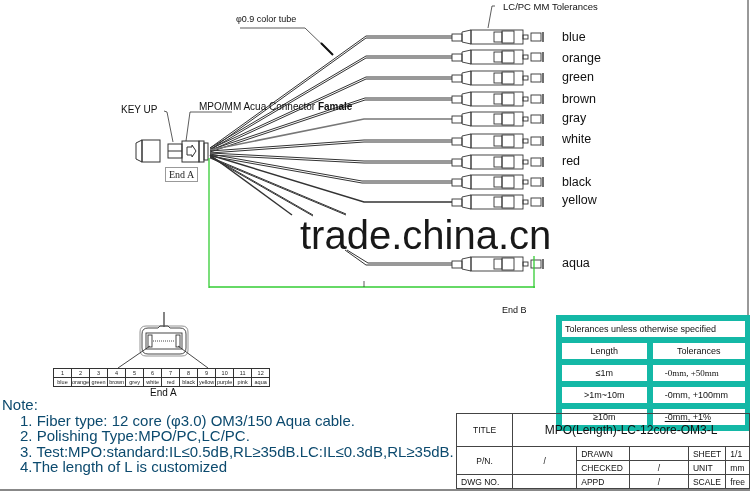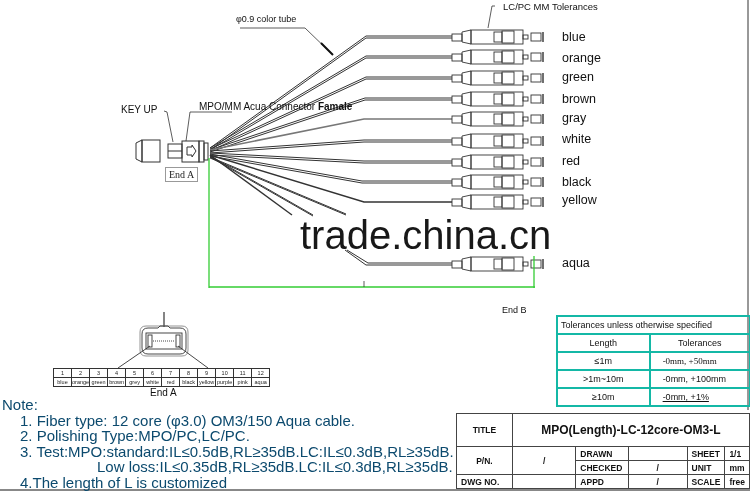--- a/index.html
+++ b/index.html
@@ -6,22 +6,22 @@
   body { width:750px; height:492px; position:relative; overflow:hidden; font-family:"Liberation Sans", sans-serif; color:#111; }
   svg.diagram { position:absolute; left:0; top:0; }
   .lbl { position:absolute; font-family:"Liberation Sans", sans-serif; white-space:nowrap; }
   .fiber-label { font-size:12.5px; color:#111; }
   .small { font-size:9px; }
   .watermark { position:absolute; left:300px; top:213px; font-size:40px; color:#000000; font-family:"Liberation Sans", sans-serif; letter-spacing:0px; opacity:0.9; }
   table { border-collapse:collapse; font-family:"Liberation Sans", sans-serif; }
   .pin-table { position:absolute; left:53px; top:368px; }
   .pin-table td { border:1px solid #333; width:17px; height:8px; font-size:5.5px; text-align:center; padding:0; line-height:8px; color:#222; }
   .tol-table { position:absolute; left:556px; top:315px; width:195px; }
-  .tol-table td { border:2px solid #14b8a6; font-size:9px; height:16px; padding:0 3px; color:#111; }
-  .title-block { position:absolute; left:456px; top:413px; width:294px;font-weight:bold; }
+  .tol-table td { border:6px solid #14b8a6; font-size:9px; height:16px; padding:0 3px; color:#111; }
+  .title-block { position:absolute; left:456px; top:413px; width:294px; }
   .title-block td { border:1px solid #444; font-size:8.5px; padding:0 4px; color:#111; }
   .notes { position:absolute; left:2px; top:397px; font-size:15px; line-height:15.5px; color:#0c4a6e; }
   .notes .item { padding-left:18px; }
   .notes .sub { padding-left:95px; }
   .endA-box { position:absolute; left:165px; top:167px; border:1px solid #999; font-family:"Liberation Serif", serif; font-size:10px; padding:0 3px; line-height:13px; color:#222; }
 </style>
 </head>
 <body>
 
 <svg class="diagram" width="750" height="492" viewBox="0 0 750 492">
@@ -290,21 +290,20 @@
     <td style="padding-left:12px;text-decoration:underline;">-0mm,  +1%</td>
   </tr>
 </tbody>
   </table>
 
 <div class="notes">
   <div>Note:</div>
   <div class="item">1. Fiber type: 12 core  (φ3.0) OM3/150 Aqua cable.</div>
   <div class="item">2. Polishing Type:MPO/PC,LC/PC.</div>
   <div class="item">3. Test:MPO:standard:IL≤0.5dB,RL≥35dB.LC:IL≤0.3dB,RL≥35dB.</div>
-  <div class="sub">Low loss:IL≤0.35dB,RL≥35dB.LC:IL≤0.3dB,RL≥35dB.</div>
   <div class="item">4.The length of L is customized</div>
 </div>
 
 <table class="title-block">
   <tbody>
       <tr style="height:33px;">
     <td style="text-align:center; width:52px;">TITLE</td>
     <td colspan="5" style="text-align:center; font-size:12px;">MPO(Length)-LC-12core-OM3-L</td>
   </tr>
   <tr style="height:14px;">

